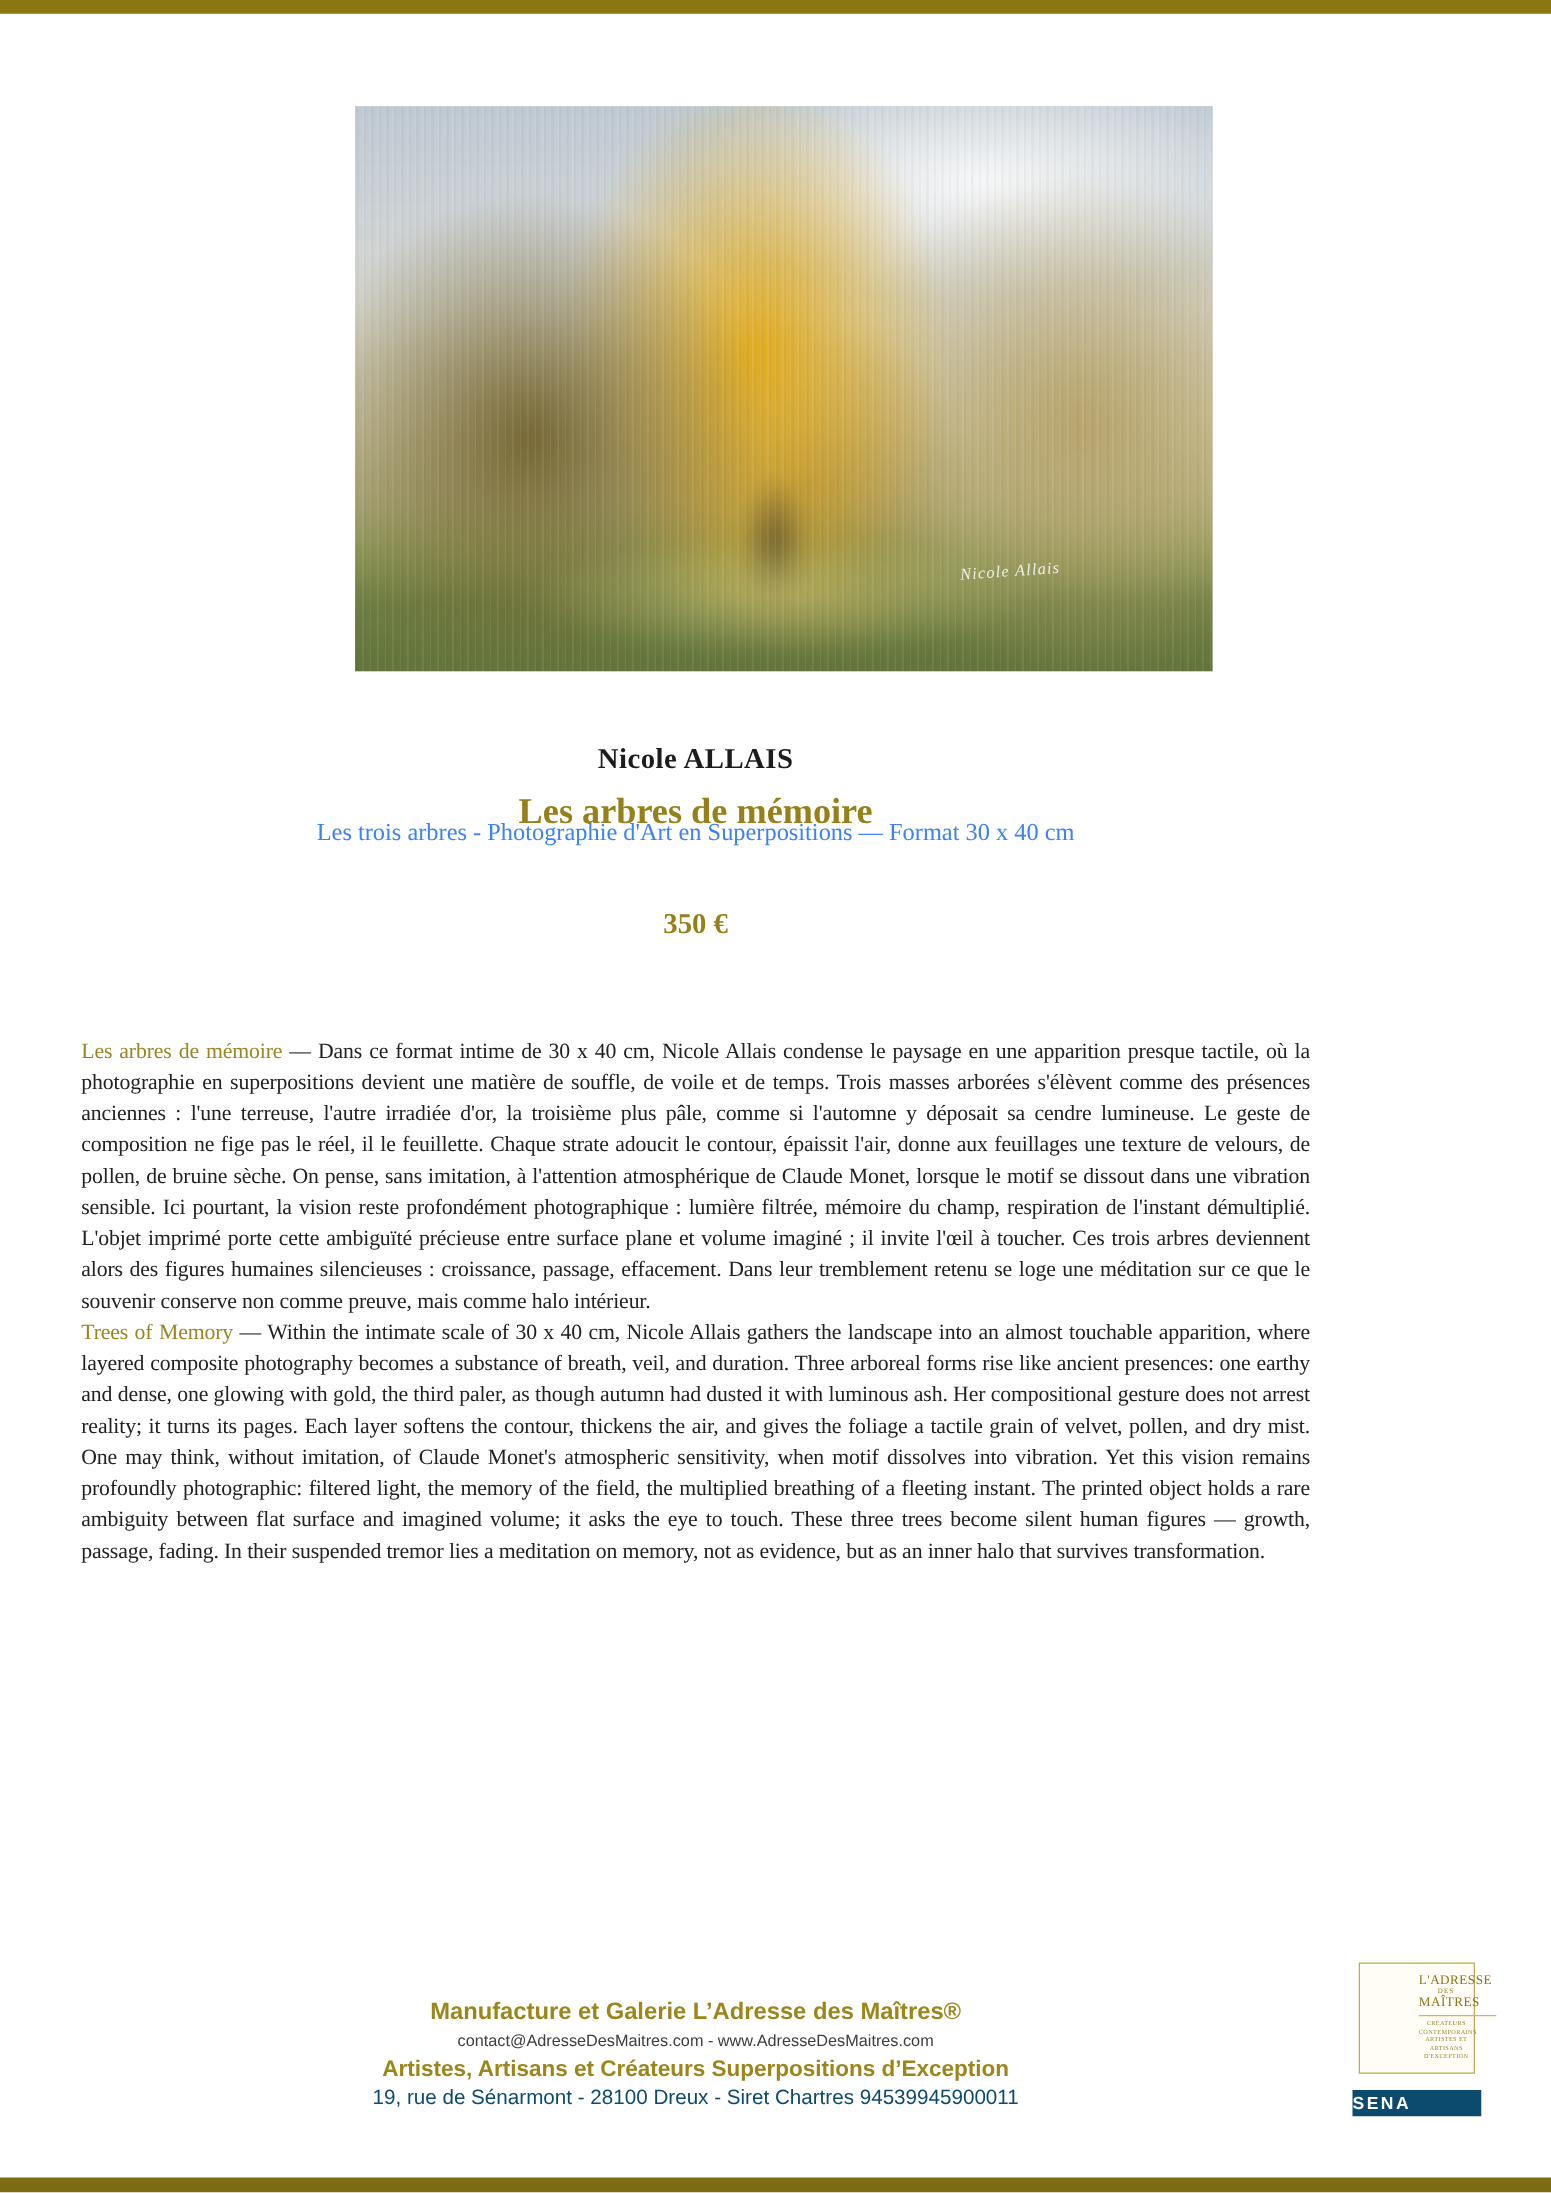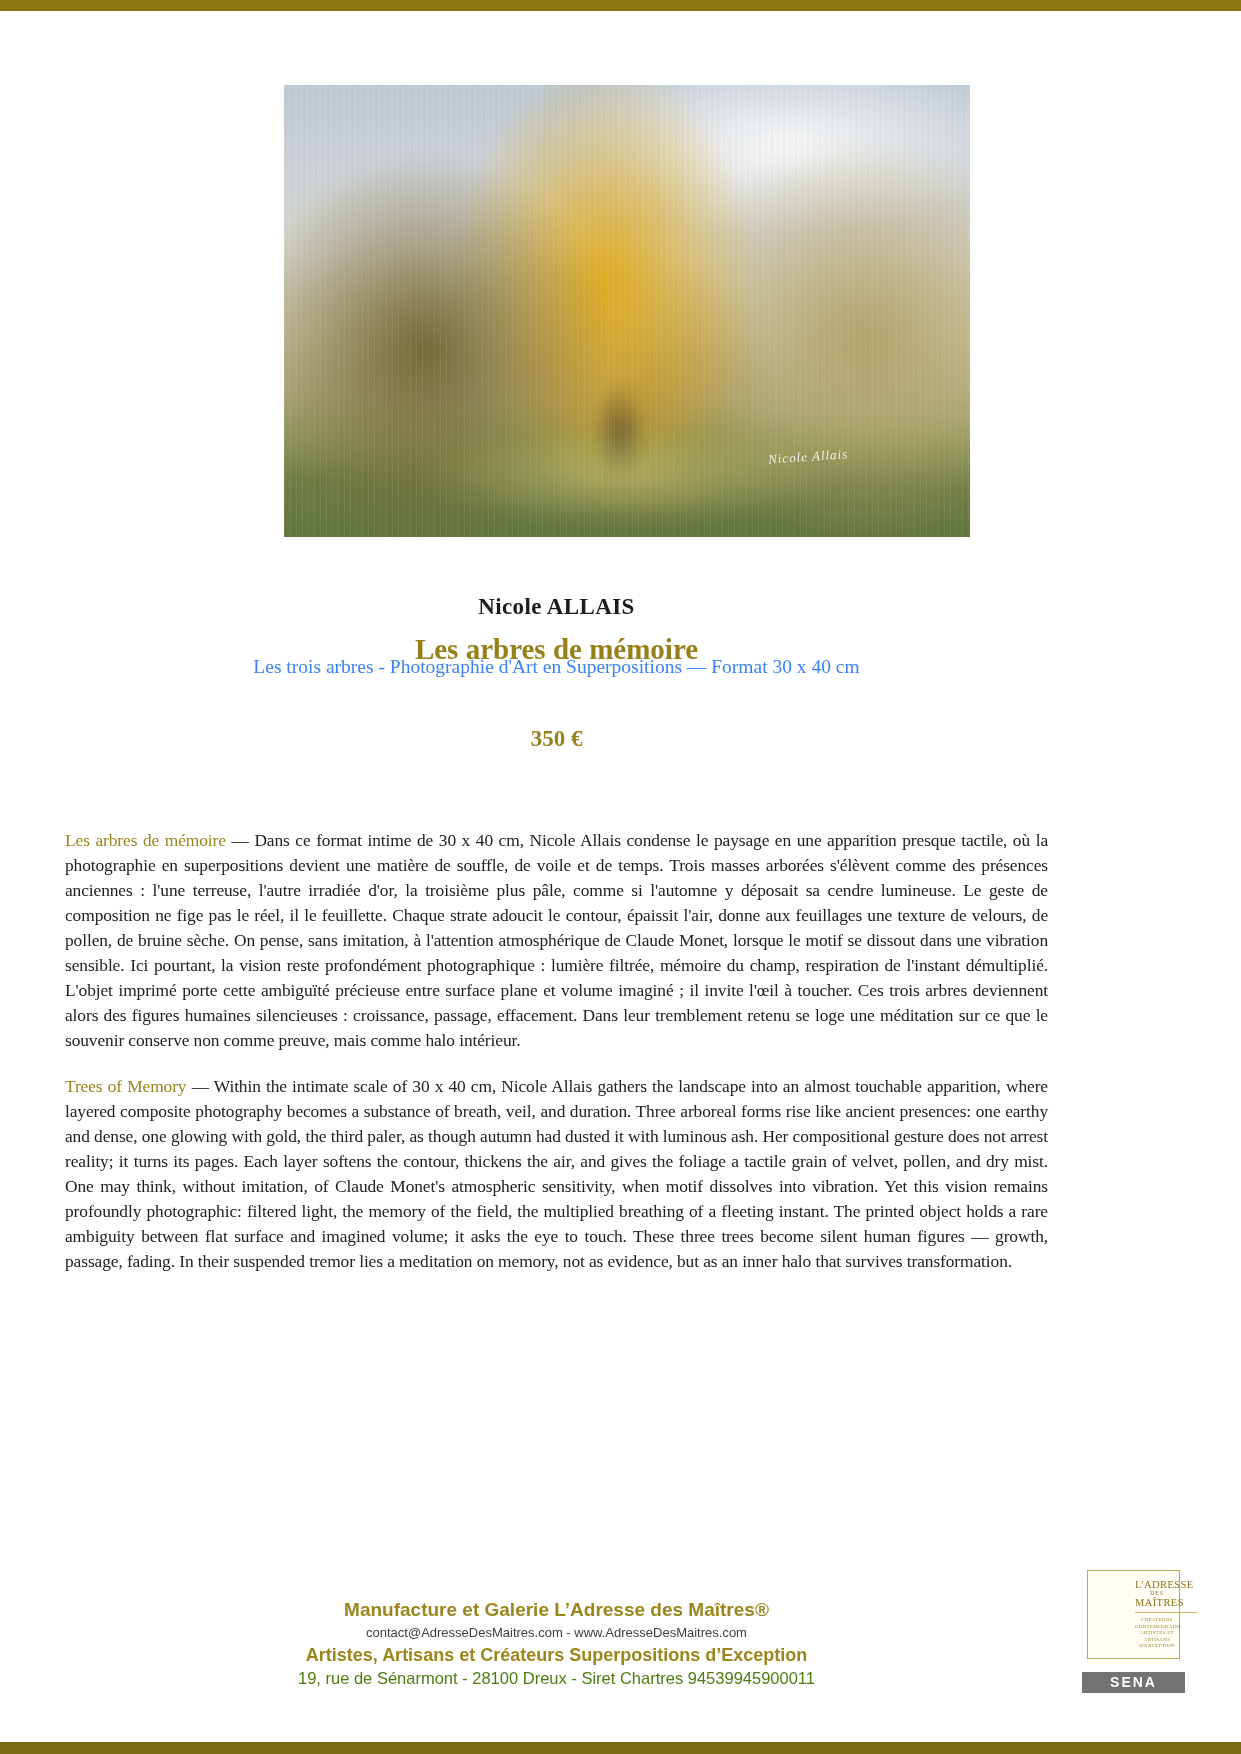--- a/index.html
+++ b/index.html
@@ -44,48 +44,48 @@
   .title{top:633px;font-size:29px;font-weight:bold;color:#97801a;}
   .subtitle{top:656px;font-size:19.5px;color:#3b82f6;}
   .price{top:726px;font-size:23px;font-weight:bold;color:#97801a;}
 
   
   .descriptions{position:absolute;left:65px;top:828px;width:983px;}
   .descriptions p{
     margin:0;text-align:justify;font-size:17.4px;line-height:25px;color:#212121;
     letter-spacing:-0.1px;
   }
-  .descriptions p + p{margin-top:21px;}
+  .descriptions p + p{}
   .lead{color:#9a8420;}
 
   
   .footer{
     position:absolute;left:65px;top:1598px;width:983px;text-align:center;
     font-family:"Liberation Sans", sans-serif;
   }
   .footer .f1{font-size:19px;font-weight:bold;color:#9c861c;line-height:23px;}
   .footer .f2{font-size:13px;color:#3d3d3d;line-height:23px;}
   .footer .f3{font-size:18px;font-weight:bold;color:#9c861c;line-height:23px;}
-  .footer .f4{font-size:16.5px;color:#4d7c0f;line-height:23px;}
+  .footer .f4{font-size:16.5px;color:#0c4a6e;line-height:23px;}
   .page-number{font-family:"Liberation Serif", serif;font-size:17px;color:#444;line-height:23px;}
 
   
   .logo-box{
     position:absolute;left:1087px;top:1570px;width:93px;height:89px;
     box-sizing:border-box;border:1px solid #bfa94e;background:#fffdf6;
     text-align:center;color:#8a7618;padding-top:8px;padding-left:47px;
   }
   .logo-box .l1,.logo-box .l3{font-size:10.5px;letter-spacing:0.4px;line-height:11px;}
   .logo-box .l2{font-size:5.5px;line-height:7px;letter-spacing:1px;}
   .logo-box .rule{width:62px;border-top:1px solid #c9b66a;margin:4px auto 4px;}
   .logo-box .s{font-size:5px;line-height:6.5px;letter-spacing:0.3px;color:#9c8830;}
   .sena-badge{
     position:absolute;left:1082px;top:1672px;width:103px;height:21px;
-    background:#737373;color:#ffffff;font-family:"Liberation Sans", sans-serif;
-    font-weight:bold;font-size:14px;line-height:21px;text-align:center;letter-spacing:2px;
+    background:#0c4a6e;color:#ffffff;font-family:"Liberation Sans", sans-serif;
+    font-weight:bold;font-size:14px;line-height:21px;text-align:left;letter-spacing:2px;
   }
 </style>
 </head>
 <body>
 
 <div class="border-strip border-top"></div>
 
 <div class="photo">
   <div class="paint"></div>
   <div class="streaks"></div>

